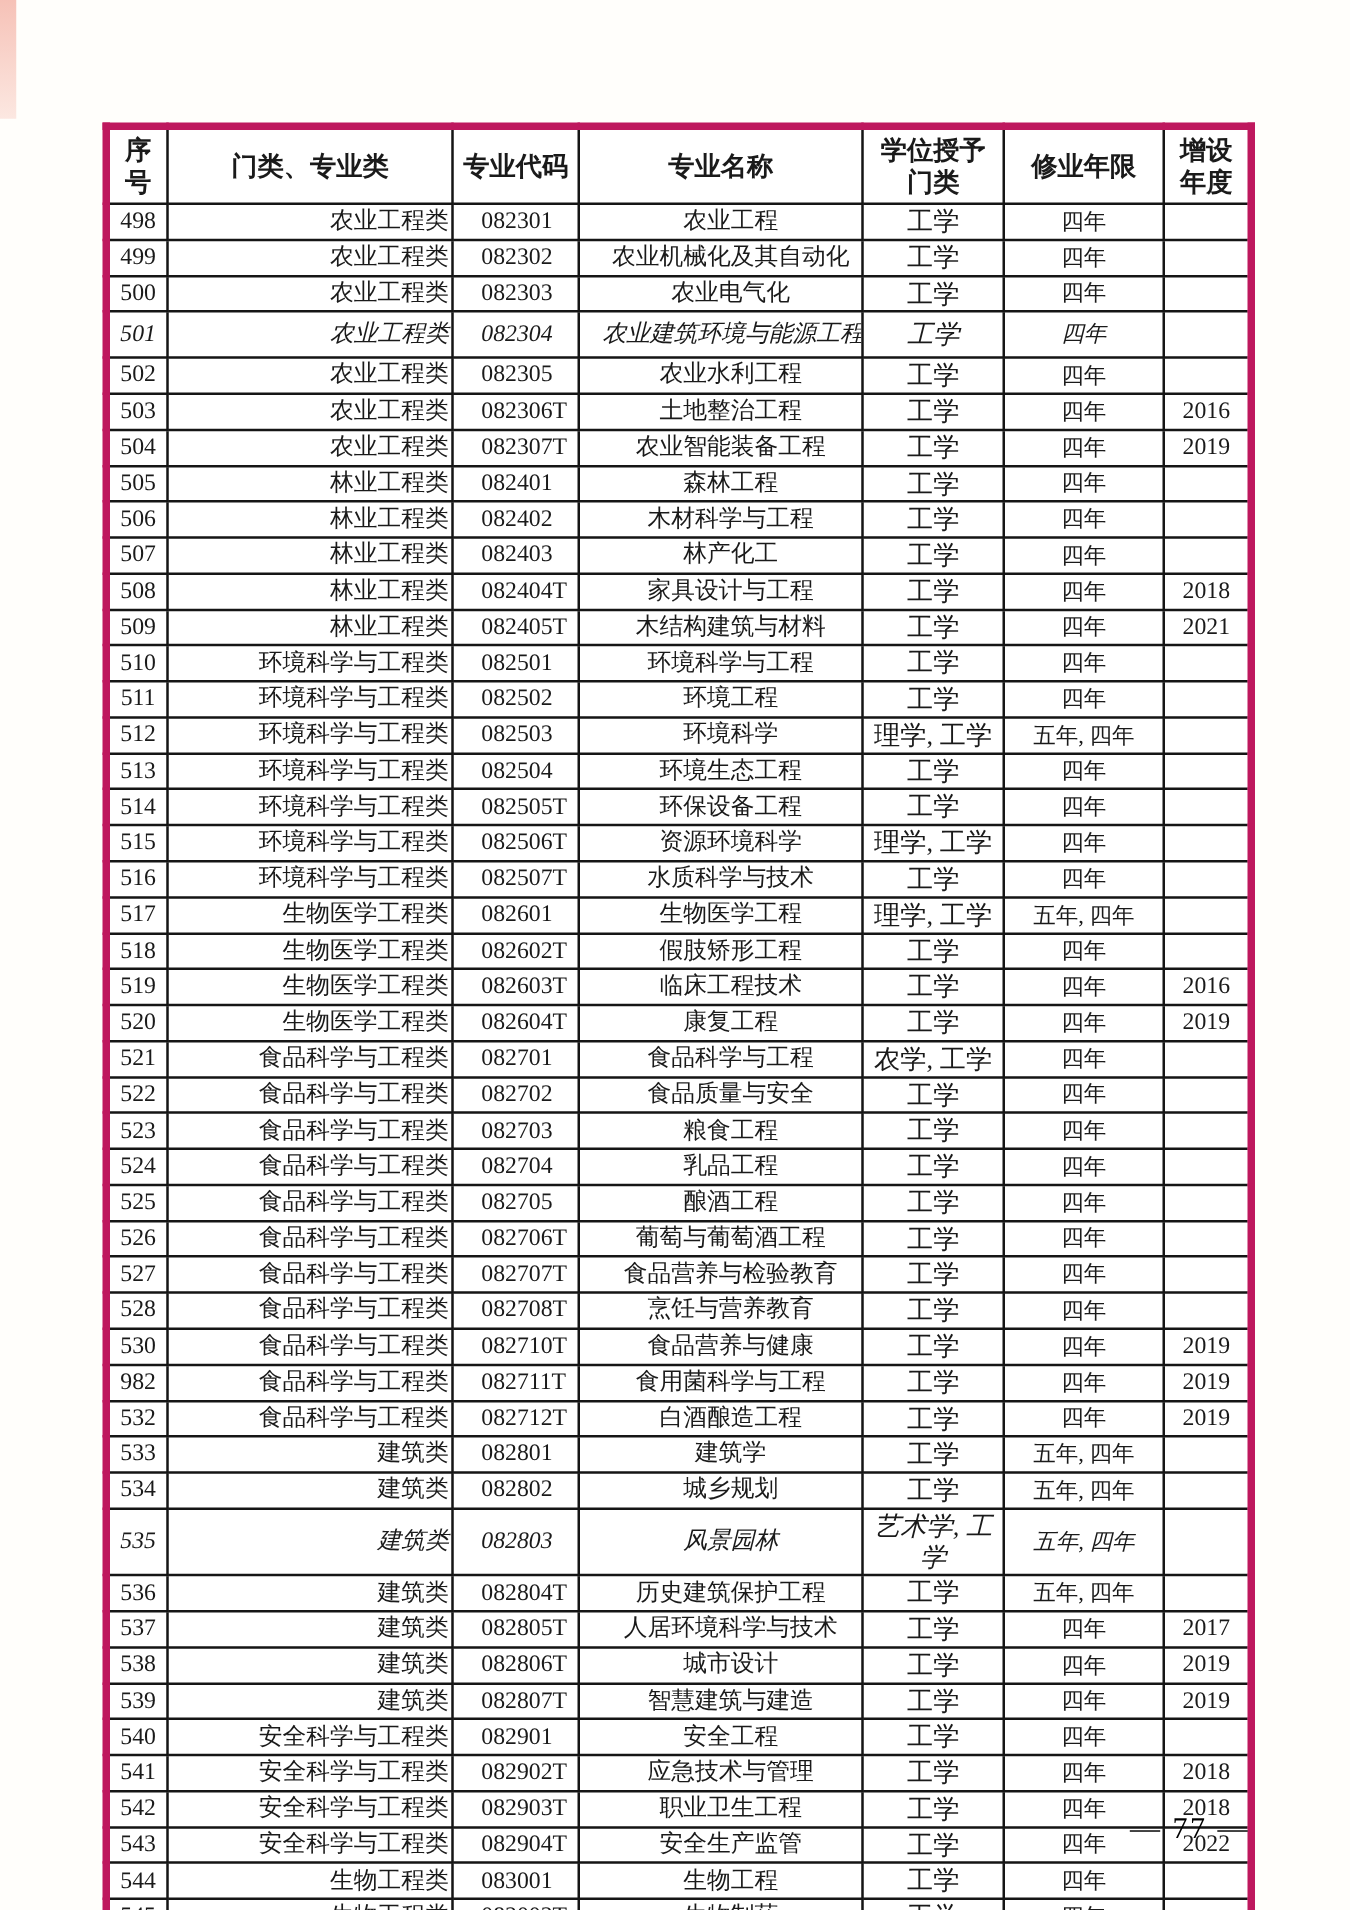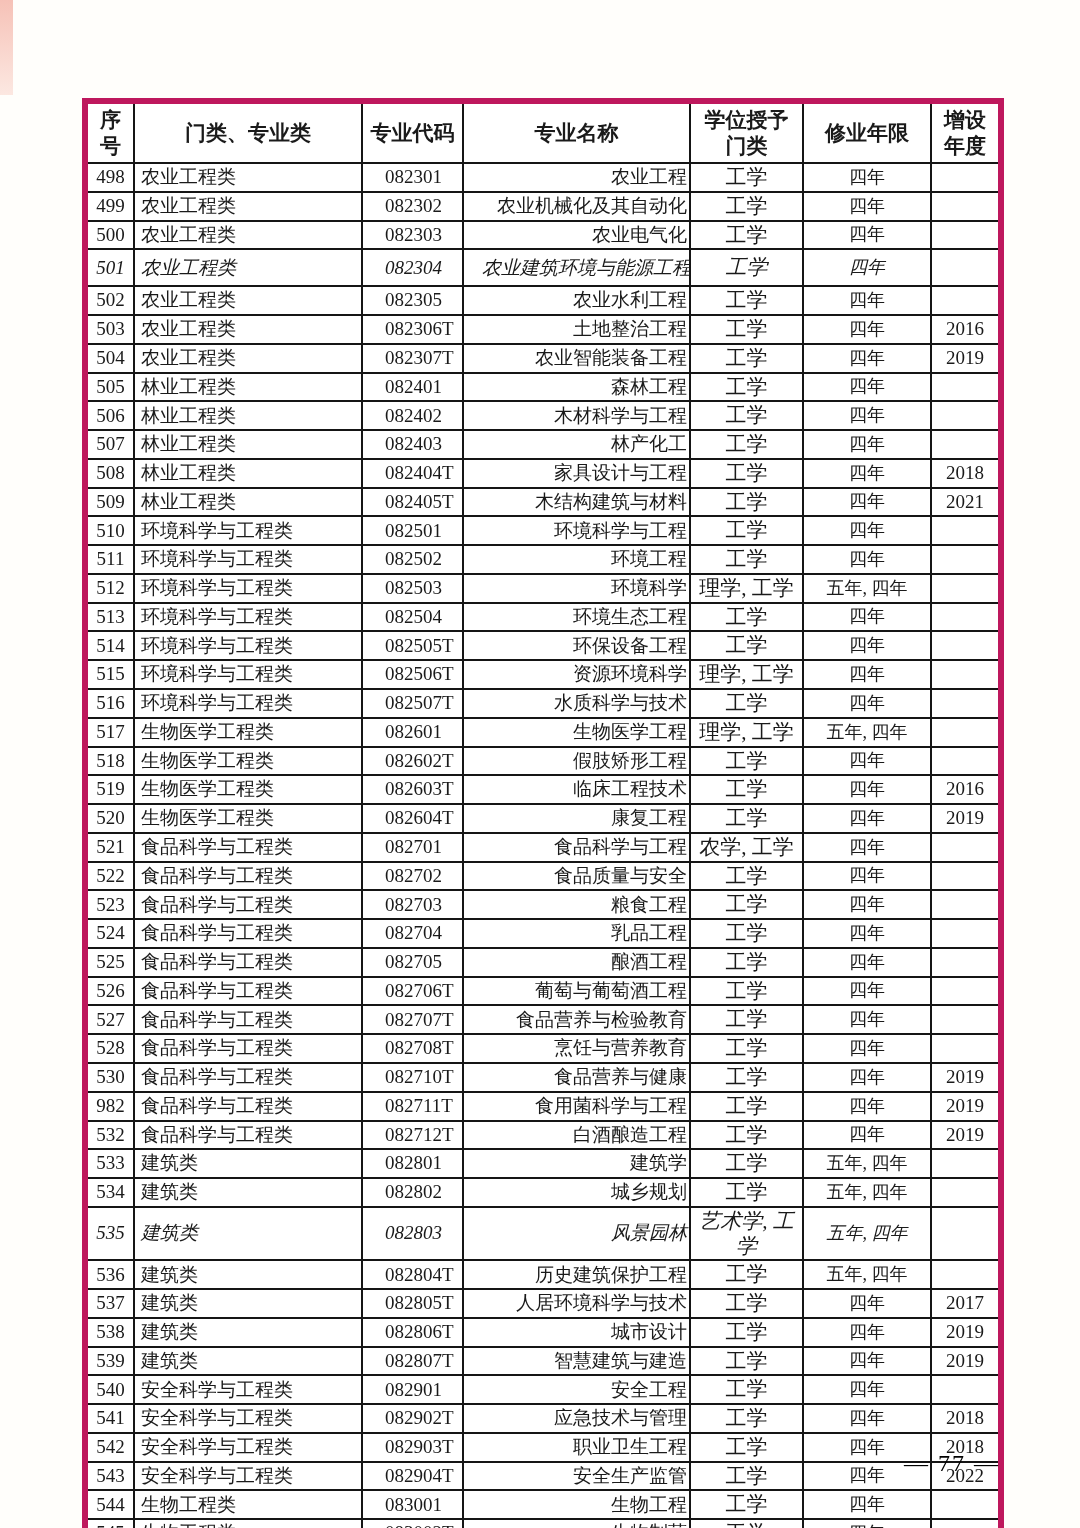--- a/index.html
+++ b/index.html
@@ -55,23 +55,23 @@
     height: 37px;
     font-style: italic;
   }
   .doc-table td {
     font-size: 19px;
     line-height: 1.18;
     padding: 1px 2px;
     white-space: nowrap;
   }
   td.col-seq   { text-align: center; }
-  td.col-cat   { text-align: left; padding-left: 6px; }
+  td.col-cat   { text-align: right; padding-left: 6px; }
   td.col-code  { text-align: left; padding-left: 22px; }
-  td.col-name  { text-align: right; padding-left: 18px; }
+  td.col-name  { text-align: center; padding-left: 18px; }
   td.col-deg   { text-align: center; font-size: 21px; white-space: pre-line; }
   td.col-years { text-align: center; font-size: 18px; }
   td.col-added { text-align: center; }
   col.c-seq   { width: 49px;  }
   col.c-cat   { width: 228px; }
   col.c-code  { width: 101px; }
   col.c-name  { width: 227px; }
   col.c-deg   { width: 113px; }
   col.c-years { width: 128px; }
   col.c-added { width: 70px;  }

